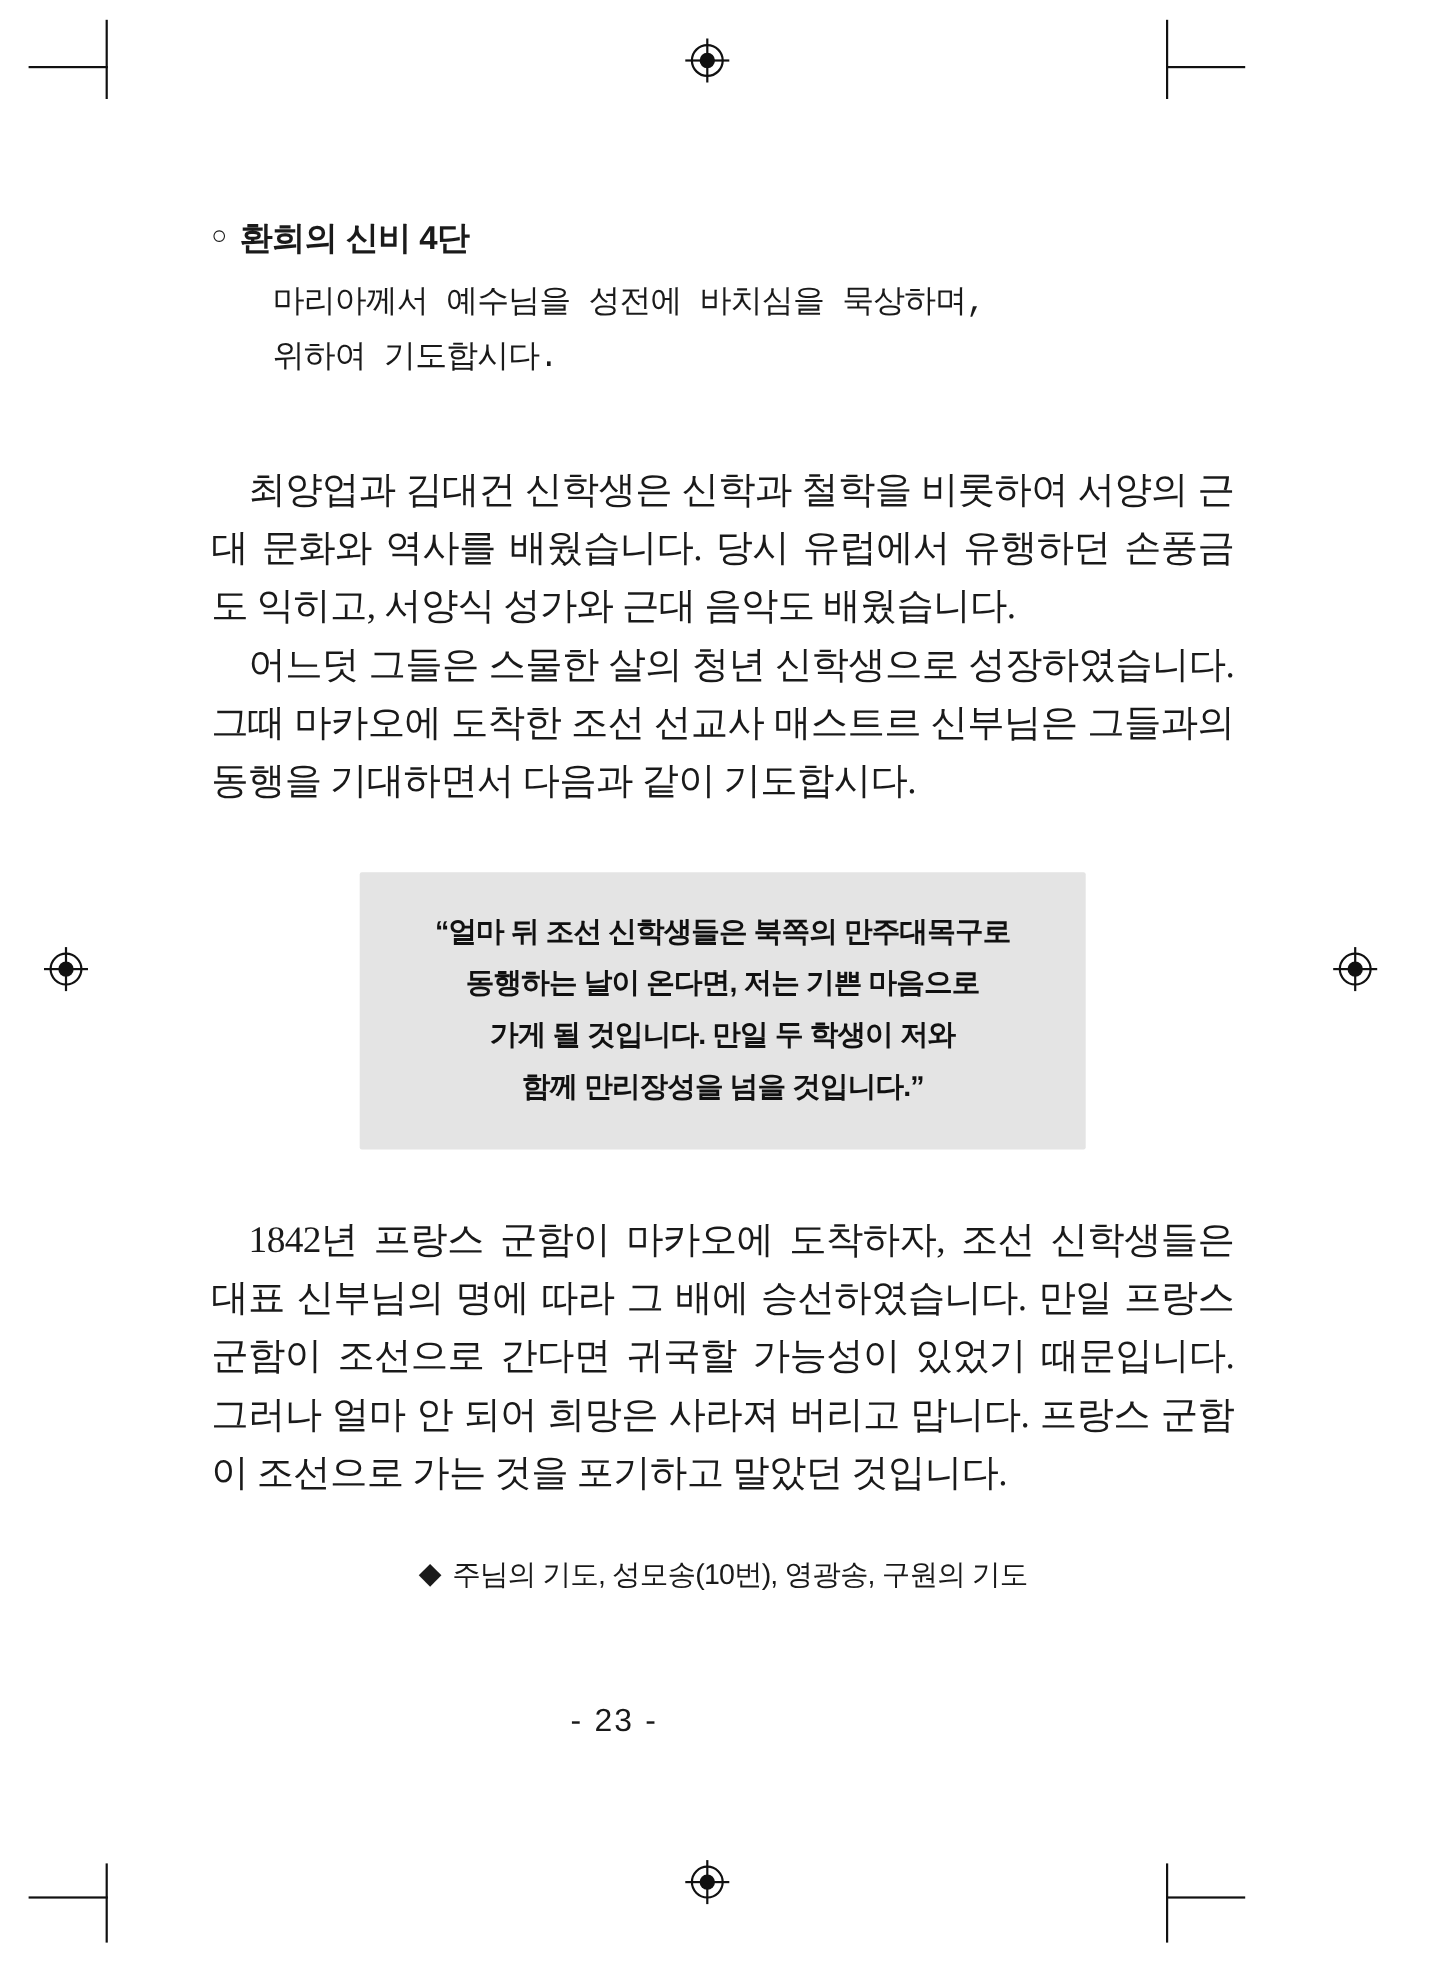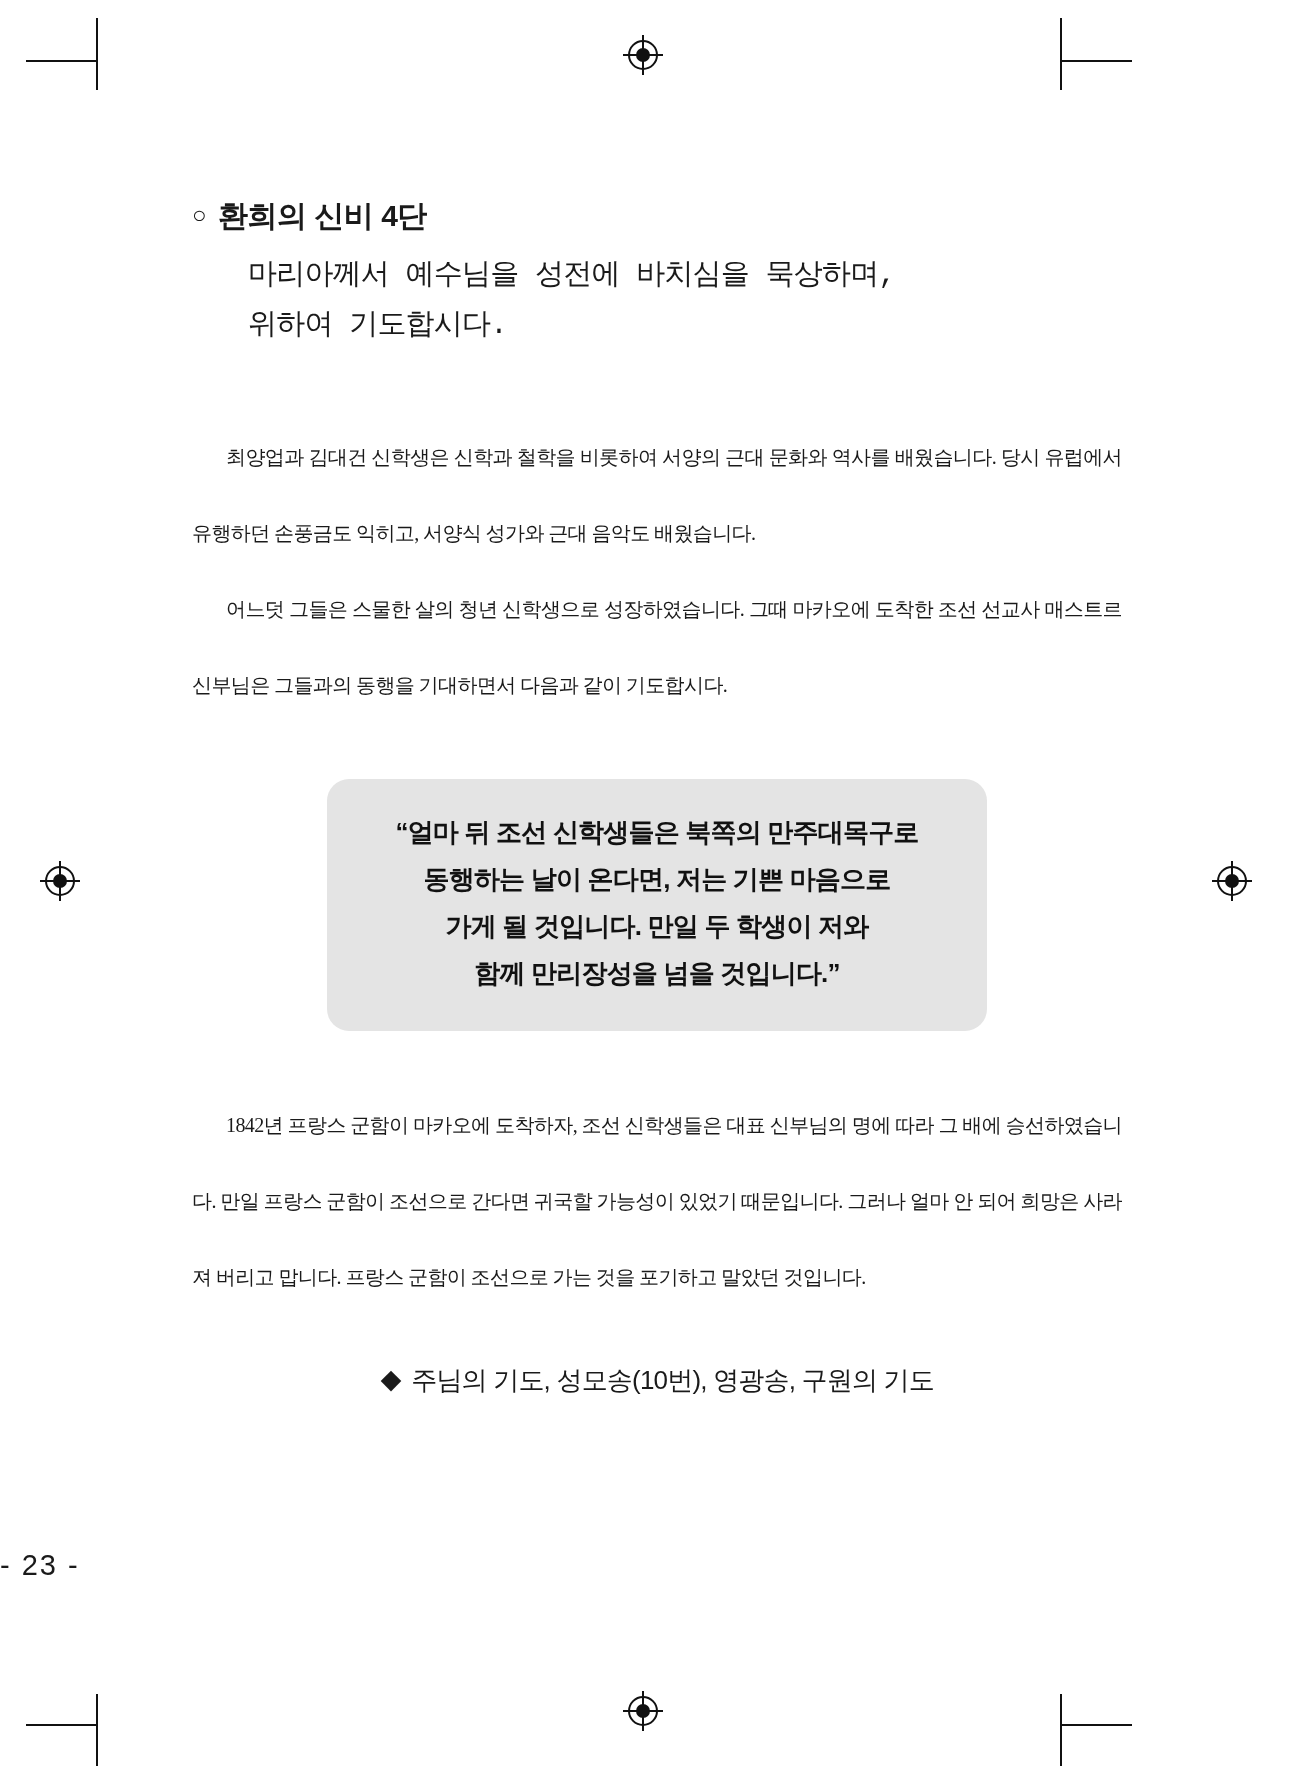--- a/index.html
+++ b/index.html
@@ -97,40 +97,40 @@
   .intro div {
     font-size: 29px;
     line-height: 50px;
     letter-spacing: -0.8px;
     white-space: nowrap;
     font-family: Liberation Mono, monospace;
   }
 
   .body-block {
     margin: 0;
-    font-size: 20px;
-    line-height: 76px;
+    font-size: 34px;
+    line-height: 53px;
     letter-spacing: -0.6px;
     text-align: justify;
     text-justify: inter-character;
     text-indent: 34px;
     font-family: Liberation Serif, serif;
   }
   .spacer-48 { height: 48px; }
   .spacer-56 { height: 56px; }
 
   
   .quote-wrap {
     display: flex;
     justify-content: center;
   }
   .quote-box {
     width: 660px;
     background: #e4e4e4;
-    border-radius: 22px;
+    border-radius: 2px;
     padding: 30px 20px 34px 20px;
     box-sizing: border-box;
     text-align: center;
     font-family: "Liberation Sans", sans-serif;
     font-weight: bold;
     font-size: 26px;
     line-height: 47px;
     letter-spacing: -0.8px;
     color: #111;
   }
@@ -148,21 +148,21 @@
   .prayer .diamond {
     font-size: 22px;
   }
 
   
   .folio {
     position: absolute;
     left: 0;
     top: 1549px;
     width: 1117px;
-    text-align: left;
+    text-align: center;
     font-size: 29px;
     letter-spacing: 2px;
     font-family: "Liberation Sans", sans-serif;
   }
 </style>
 </head>
 <body>
 
 <div class="page">
 

